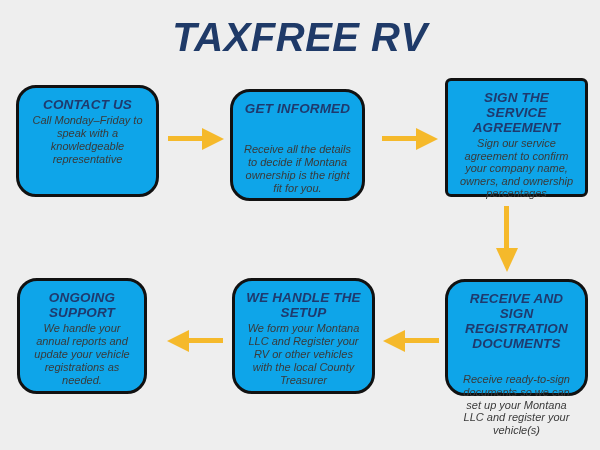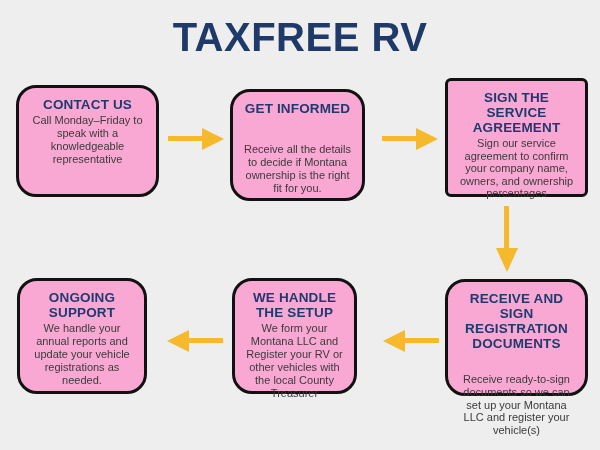--- a/index.html
+++ b/index.html
@@ -12,41 +12,42 @@
     background: #eeeeee;
     font-family: "Liberation Sans", sans-serif;
     overflow: hidden;
     position: relative;
   }
 
   #canvas {
     position: relative;
     width: 600px;
     height: 450px;
+    font-style: italic;
   }
 
   
   .page-title {
     position: absolute;
     top: 14px;
     left: 0;
     width: 600px;
     text-align: center;
     font-size: 40px;
     font-weight: bold;
     letter-spacing: 0.5px;
     color: #1f3a68;
     line-height: 1.15;
   }
 
   
   .step-box {
     position: absolute;
     box-sizing: border-box;
-    background: #f9a8d4;
+    background: #0ea5e9;
     border: 3px solid #111111;
     border-radius: 20px;
     display: flex;
     flex-direction: column;
     align-items: center;
     justify-content: flex-start;
     padding: 9px 8px 8px 8px;
     text-align: center;
   }
   .step-heading {
@@ -62,21 +63,21 @@
     font-size: 11px;
     line-height: 1.17;
     margin: 0;
   }
 
   
   #box-contact-us        { left: 16px;  top: 85px;  width: 143px; height: 112px; }
   #box-get-informed      { left: 230px; top: 89px;  width: 135px; height: 112px; gap: 25px; }
   #box-sign-agreement    { left: 445px; top: 78px;  width: 143px; height: 119px; border-radius: 6px; }
   #box-receive-documents { left: 445px; top: 279px; width: 143px; height: 117px; gap: 20px; }
-  #box-handle-setup      { left: 232px; top: 278px; width: 125px; height: 116px; }
+  #box-handle-setup      { left: 232px; top: 278px; width: 143px; height: 116px; }
   #box-ongoing-support   { left: 17px;  top: 278px; width: 130px; height: 116px; }
 
   #box-sign-agreement .step-body,
   #box-receive-documents .step-body { line-height: 1.14; }
 
   
   .arrow {
     position: absolute;
   }
   .arrow svg { display: block; }

